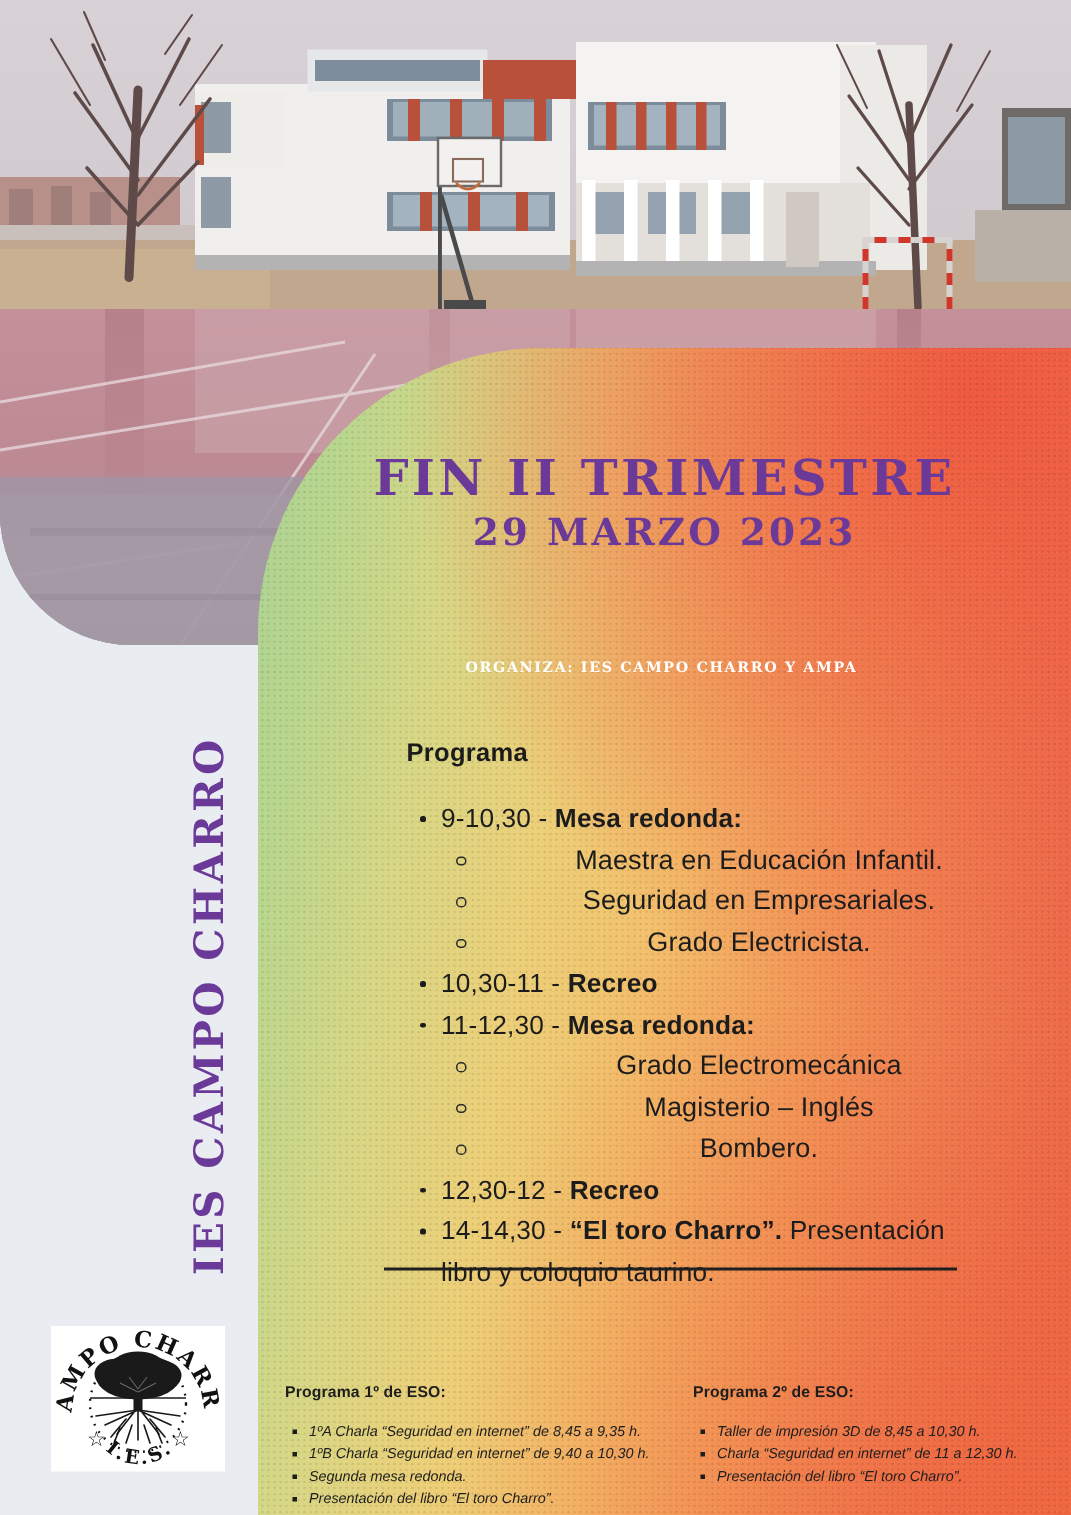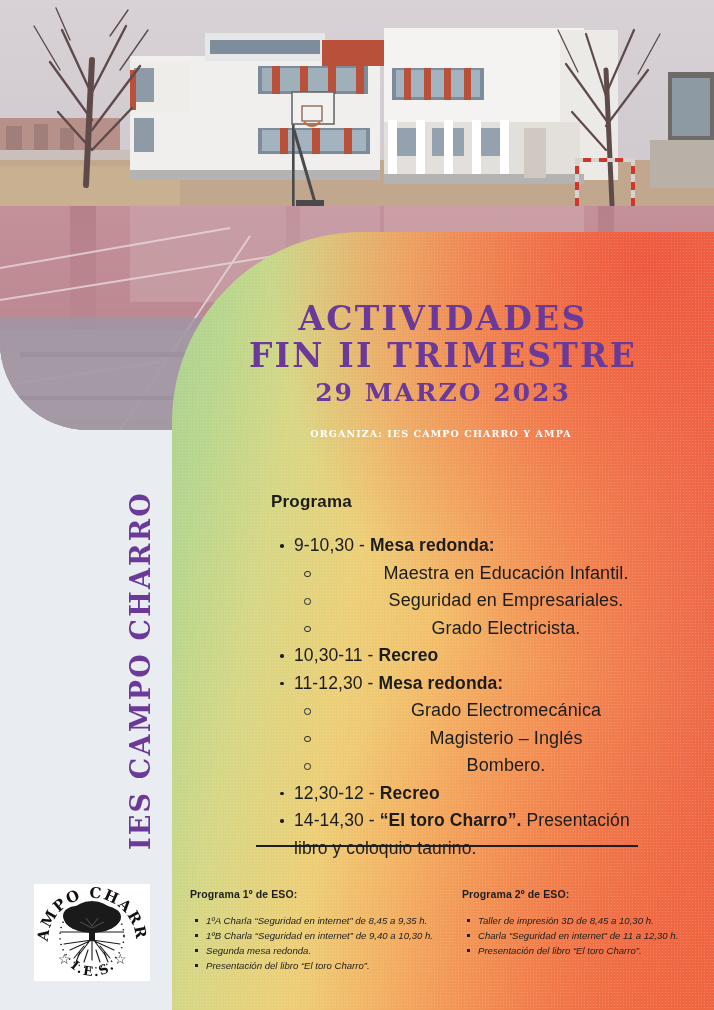--- a/index.html
+++ b/index.html
@@ -52,21 +52,21 @@
     font-family:"DejaVu Serif", serif;
     font-weight:700;
     color:#6b3a99;
     letter-spacing:2.2px;
     line-height:1.13;
   }
   .t1{font-size:33px;}
   .t2{font-size:33px;}
   .t3{font-size:25px;margin-top:4px;letter-spacing:2px;}
   .organiza{
-    position:absolute;left:0;top:196px;width:538px;text-align:center;
+    position:absolute;left:0;top:208px;width:538px;text-align:center;
     font-family:"DejaVu Serif", serif;font-weight:700;
     font-size:9.5px;letter-spacing:1.1px;color:#ffffff;
   }
 
   
   .prog-title{
     position:absolute;left:99px;top:260px;
     font-size:17px;font-weight:700;color:#1b1b1b;letter-spacing:.2px;
   }
   .prog-list{
@@ -95,21 +95,21 @@
   }
   .cont{display:block;padding-left:0;font-size:17.5px;line-height:26px;}
 
   
   .divider{
     position:absolute;left:84px;top:613px;width:382px;height:2px;
     background:#1f1f1f;
   }
 
   
-  .eso{position:absolute;top:656px;color:#1d1d1d;}
+  .eso{position:absolute;top:690px;color:#1d1d1d;}
   .eso.left{left:18px;width:250px;}
   .eso.right{left:290px;width:240px;}
   .eso h4{
     margin:0 0 13px 0;font-size:10.5px;font-weight:700;letter-spacing:.1px;
   }
   .eso ul{margin:0;padding:0;list-style:none;font-style:italic;}
   .eso li{
     position:relative;padding-left:16px;
     font-size:9.6px;line-height:15px;
   }
@@ -274,21 +274,20 @@
       <rect x="0" y="396" width="210" height="4"></rect>
     </g>
     <rect x="0" y="206" width="714" height="224" fill="#c08a94" opacity="0.10"></rect>
   </svg>
 </div>
 
 <div class="panel">
   <div class="grain"></div>
 
   <div class="heads">
-    <div class="slab t1">ACTIVIDADES</div>
     <div class="slab t2">FIN II TRIMESTRE</div>
     <div class="slab t3">29 MARZO 2023</div>
   </div>
 
   <div class="organiza">ORGANIZA: IES CAMPO CHARRO Y AMPA</div>
 
   <div class="prog-title">Programa</div>
 
   <ul class="prog-list">
     <li>

